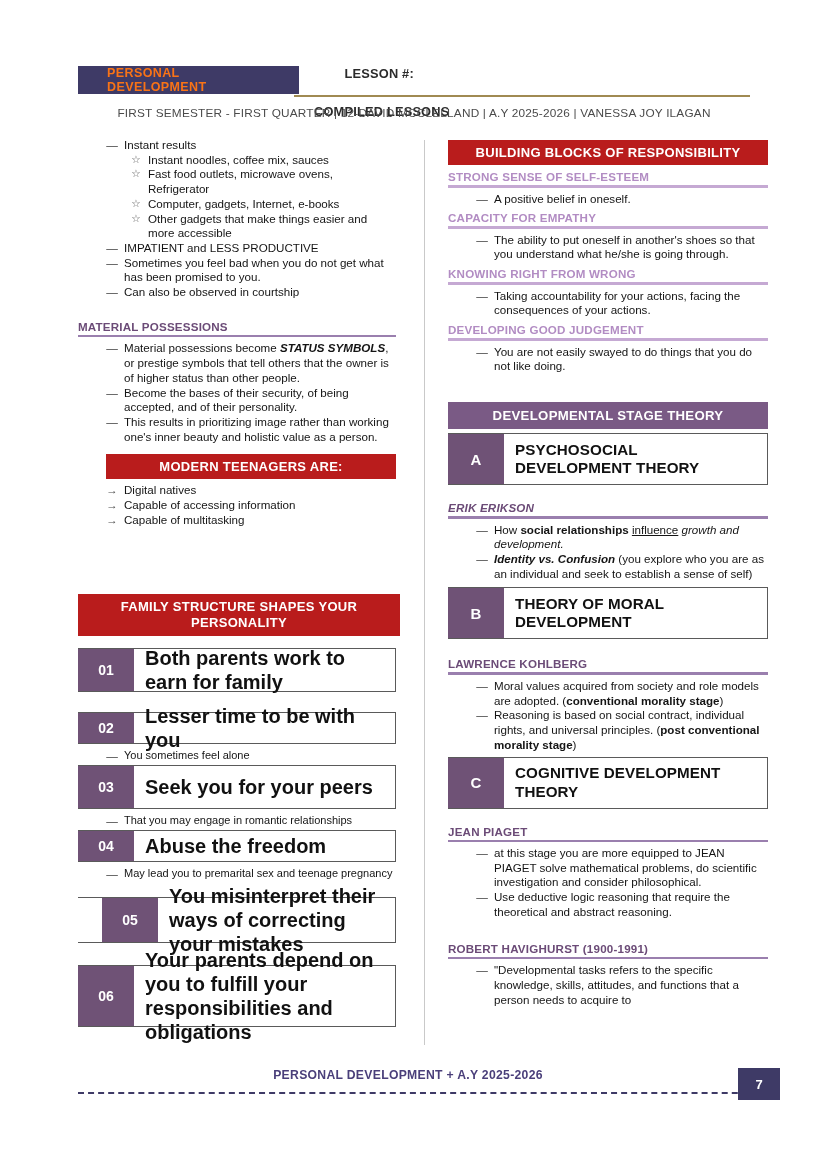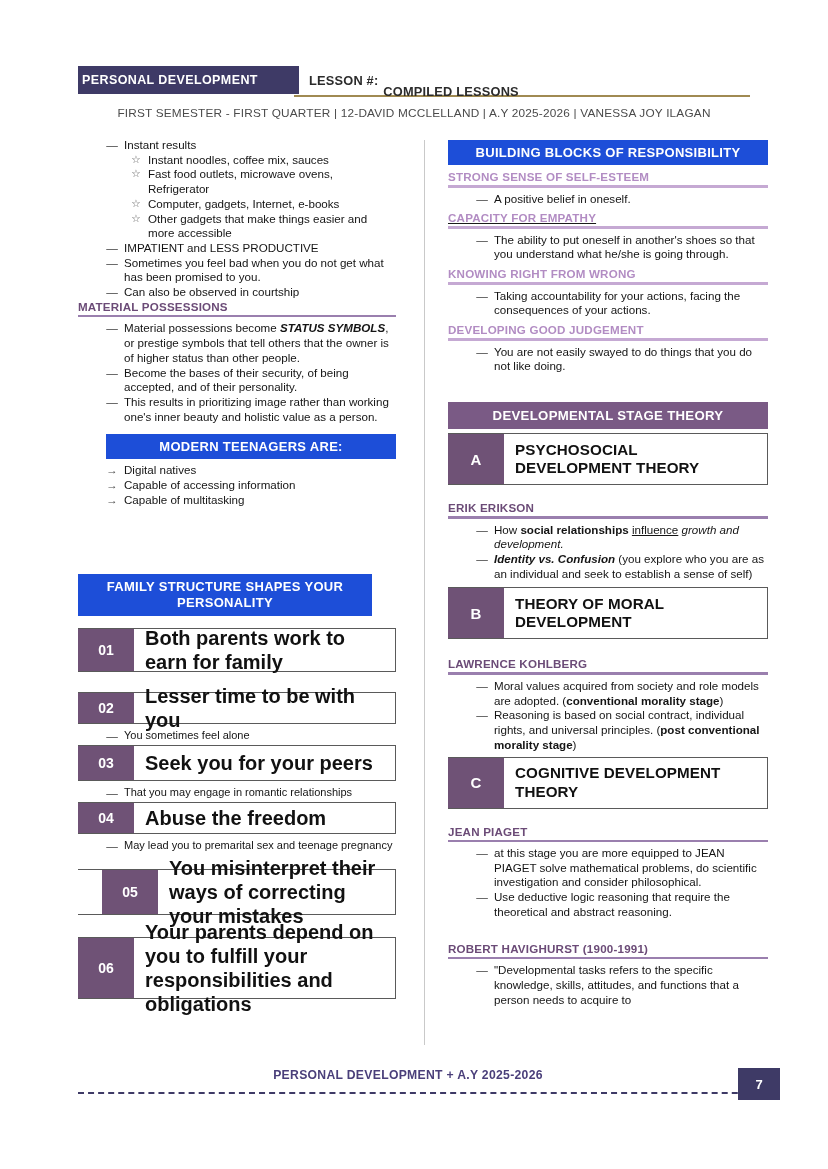--- a/index.html
+++ b/index.html
@@ -29,43 +29,44 @@
     top: 66px;
     width: 672px;
   }
   .header-row {
     display: flex;
     align-items: stretch;
     height: 28px;
   }
   .header-badge {
     background: #3e3a66;
-    color: #ffffff;
+    color: #f97316;
     font-size: 12.5px;
     font-weight: bold;
     letter-spacing: 0.4px;
     display: flex;
     align-items: center;
-    padding: 0 14px 0 4px;
+    padding: 0 14px 0 29px;
     box-sizing: border-box;
     width: 216px;
   }
   .header-accentbar {
     width: 5px;
     background: #3e3a66;
     margin-left: 0px;
   }
   .header-lesson {
     display: flex;
     align-items: center;
     padding-left: 10px;
     font-size: 12.8px;
     color: #2b2b2b;
     letter-spacing: 0.2px;
     white-space: nowrap;
+    flex-direction: column;
   }
   .header-lesson .lbl { font-weight: bold; }
   .header-lesson .val { font-weight: bold; margin-left: 5px; margin-top: 23px; }
   .header-rule {
     height: 1.5px;
     background: #a08a52;
     margin-top: 1px;
     margin-left: 216px;
     width: 456px;
   }
@@ -133,21 +134,21 @@
   ul.arrow { margin-left: 22px; }
   ul.arrow > li .mk { width: 24px; color: #4a4a4a; }
 
   .b { font-weight: bold; }
   .i { font-style: italic; }
   .bi { font-weight: bold; font-style: italic; }
   .u { text-decoration: underline; }
 
   
   .sec-head {
-    margin-top: 0;
+    margin-top: 20px;
     margin-bottom: 4px;
   }
   .sec-head .txt {
     font-size: 11.6px;
     font-weight: bold;
     letter-spacing: 0.2px;
   }
   .sec-head .rule {
     height: 2.5px;
     margin-top: 2px;
@@ -162,21 +163,21 @@
     color: #ffffff;
     font-weight: bold;
     text-align: center;
     letter-spacing: 0.3px;
     box-sizing: border-box;
     display: flex;
     align-items: center;
     justify-content: center;
   }
   .banner.lilac {
-    background: #1d4ed8;
+    background: #b91c1c;
     font-size: 13px;
     padding: 5px 12px;
   }
   .banner.plum {
     background: #7a5a85;
     font-size: 13.2px;
     padding: 6px 20px;
   }
 
   
@@ -348,41 +349,41 @@
         <span class="tx">Capable of accessing information</span>
       </li>
       <li>
         <span class="mk">→</span>
         <span class="tx">Capable of multitasking</span>
       </li>
     </ul>
 
     <div style="height:66px"></div>
 
-    <div class="banner lilac" style="margin-left:0px;width:294px;line-height:1.25;">FAMILY STRUCTURE SHAPES YOUR PERSONALITY</div>
+    <div class="banner lilac" style="margin-left:0px;width:322px;line-height:1.25;">FAMILY STRUCTURE SHAPES YOUR PERSONALITY</div>
 
     <div class="card" style="height:44px;margin-top:12px;">
       <div class="num">01</div>
       <div class="ttl">Both parents work to earn for family</div>
     </div>
 
     <div class="card" style="height:32px;margin-top:20px;">
       <div class="num">02</div>
       <div class="ttl">Lesser time to be with you</div>
     </div>
     <div class="gap-note">
       <ul class="bl dash">
         <li>
           <span class="mk">—</span>
           <span class="tx">You sometimes feel alone</span>
         </li>
       </ul>
     </div>
 
-    <div class="card" style="height:36px;margin-top:1px;">
+    <div class="card" style="height:44px;margin-top:1px;">
       <div class="num">03</div>
       <div class="ttl">Seek you for your peers</div>
     </div>
     <div class="gap-note">
       <ul class="bl dash">
         <li>
           <span class="mk">—</span>
           <span class="tx">That you may engage in romantic relationships</span>
         </li>
       </ul>
@@ -421,21 +422,21 @@
       <div class="txt">STRONG SENSE OF SELF-ESTEEM</div>
       <div class="rule"></div>
     </div>
     <ul class="bl dash">
       <li>
         <span class="mk">—</span>
         <span class="tx">A positive belief in oneself.</span>
       </li>
     </ul>
 
-    <div class="sec-head light" style="margin-top:5px;text-decoration:underline;">
+    <div class="sec-head light" style="margin-top:5px;">
       <div class="txt">CAPACITY FOR EMPATHY</div>
       <div class="rule"></div>
     </div>
     <ul class="bl dash">
       <li>
         <span class="mk">—</span>
         <span class="tx">The ability to put oneself in another's shoes so that you understand what he/she is going through.</span>
       </li>
     </ul>
 
@@ -462,21 +463,21 @@
     </ul>
 
     <div style="height:28px"></div>
 
     <div class="banner plum" style="width:320px;">DEVELOPMENTAL STAGE THEORY</div>
 
     <div class="card lettered" style="height:52px;margin-top:4px;">
       <div class="num">A</div>
       <div class="ttl">PSYCHOSOCIAL DEVELOPMENT THEORY</div>
     </div>
-    <div class="sec-head dark" style="margin-top:16px;">
+    <div class="sec-head dark" style="margin-top:16px;font-style:italic;">
       <div class="txt">ERIK ERIKSON</div>
       <div class="rule"></div>
     </div>
     <ul class="bl dash">
       <li>
         <span class="mk">—</span>
         <span class="tx"><span>How </span><span class="b">social relationships </span><span class="u">influence</span><span class="i"> growth and development.</span></span>
       </li>
       <li>
         <span class="mk">—</span>

